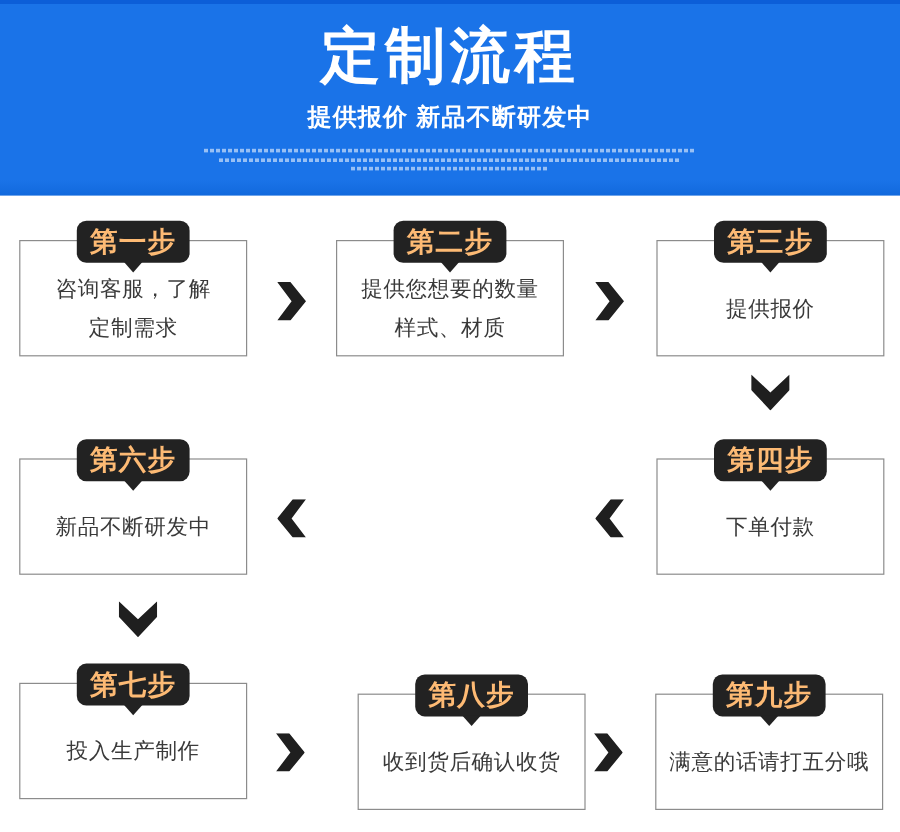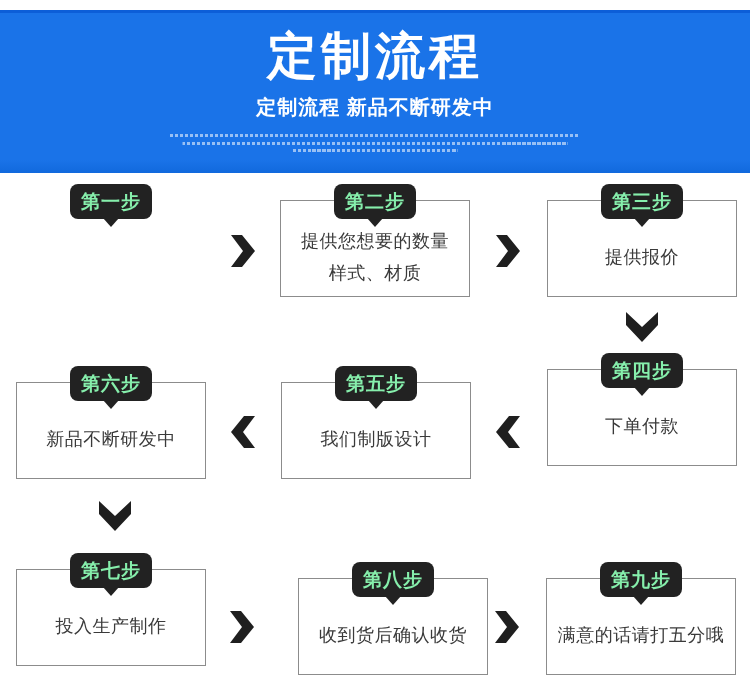--- a/index.html
+++ b/index.html
@@ -20,21 +20,20 @@
   .hero {
     position: absolute;
     left: 0; top: 0;
     width: 750px; height: 163px;
     background: linear-gradient(180deg,
       var(--header-top-strip, #0c5ed8) 0px,
       var(--header-top-strip, #0c5ed8) 3px,
       var(--header-blue, #1a73e8) 3px,
       var(--header-blue, #1a73e8) 92%,
       #1169dd 100%);
-    margin-top: 10px;
   }
   .hero-title {
     position: absolute;
     top: 17px; left: 0; width: 100%;
     text-align: center;
     color: var(--title-text, #ffffff);
     font-size: 50px;
     font-weight: 800;
     letter-spacing: 4px;
     line-height: 58px;
@@ -60,21 +59,21 @@
   .deco2 { top: 132px; width: 385px; }
   .deco3 { top: 139px; width: 165px; }
 
   
   .cell { position: absolute; width: 190px; }
   .r1c1 { left: 16px;  top: 184px; }
   .r1c2 { left: 280px; top: 184px; }
   .r1c3 { left: 547px; top: 184px; }
   .r2c1 { left: 16px;  top: 366px; text-align: center; }
   .r2c2 { left: 281px; top: 366px; }
-  .r2c3 { left: 547px; top: 353px; font-family: Liberation Serif, serif; }
+  .r2c3 { left: 547px; top: 366px; font-family: Liberation Serif, serif; }
   .r3c1 { left: 16px;  top: 553px; }
   .r3c2 { left: 298px; top: 562px; }
   .r3c3 { left: 546px; top: 562px; }
 
   .box {
     margin-top: 16px;
     width: 190px; height: 97px;
     background: #ffffff;
     border: 1px solid var(--box-border, #8c8c8c);
     display: flex;
@@ -89,22 +88,22 @@
     color: var(--box-text, #3a3a3a);
     letter-spacing: 0.5px;
     white-space: nowrap;
   }
   .badge {
     position: absolute;
     top: 0; left: 50%;
     transform: translateX(-50%);
     z-index: 2;
     background: var(--badge-bg, #222222);
-    color: #86efac;
-    font-size: 19px;
+    color: #fdba74;
+    font-size: 23px;
     font-weight: 700;
     letter-spacing: 1px;
     line-height: 25px;
     padding: 5px 11px;
     border-radius: 8px;
     white-space: nowrap;
   }
   .badge::after {
     content: "";
     position: absolute;
@@ -129,55 +128,52 @@
   .a7 { left: 230px; top: 611px; }
   .a8 { left: 495px; top: 611px; }
 </style>
 </head>
 <body>
 
 <div class="canvas">
 
   <div class="hero">
     <div class="hero-title">定制流程</div>
-    <div class="hero-subtitle">定制流程 新品不断研发中</div>
+    <div class="hero-subtitle">提供报价 新品不断研发中</div>
     <div class="deco deco1"></div>
     <div class="deco deco2"></div>
     <div class="deco deco3"></div>
   </div>
 
   <div class="cell r1c1">
     <div class="badge">第一步</div>
+    <div class="box">
+      <div class="line">咨询客服，了解</div>
+      <div class="line">定制需求</div>
+    </div>
   </div>
   <div class="cell r1c2">
     <div class="badge">第二步</div>
     <div class="box">
       <div class="line">提供您想要的数量</div>
       <div class="line">样式、材质</div>
     </div>
   </div>
   <div class="cell r1c3">
     <div class="badge">第三步</div>
     <div class="box">
       <div class="line">提供报价</div>
       <div class="line"></div>
     </div>
   </div>
 
   <div class="cell r2c1">
     <div class="badge">第六步</div>
     <div class="box">
       <div class="line">新品不断研发中</div>
-      <div class="line"></div>
-    </div>
-  </div>
-  <div class="cell r2c2">
-    <div class="badge">第五步</div>
-    <div class="box">
-      <div class="line">我们制版设计</div>
       <div class="line"></div>
     </div>
   </div>
   <div class="cell r2c3">
     <div class="badge">第四步</div>
     <div class="box">
       <div class="line">下单付款</div>
       <div class="line"></div>
     </div>
   </div>

